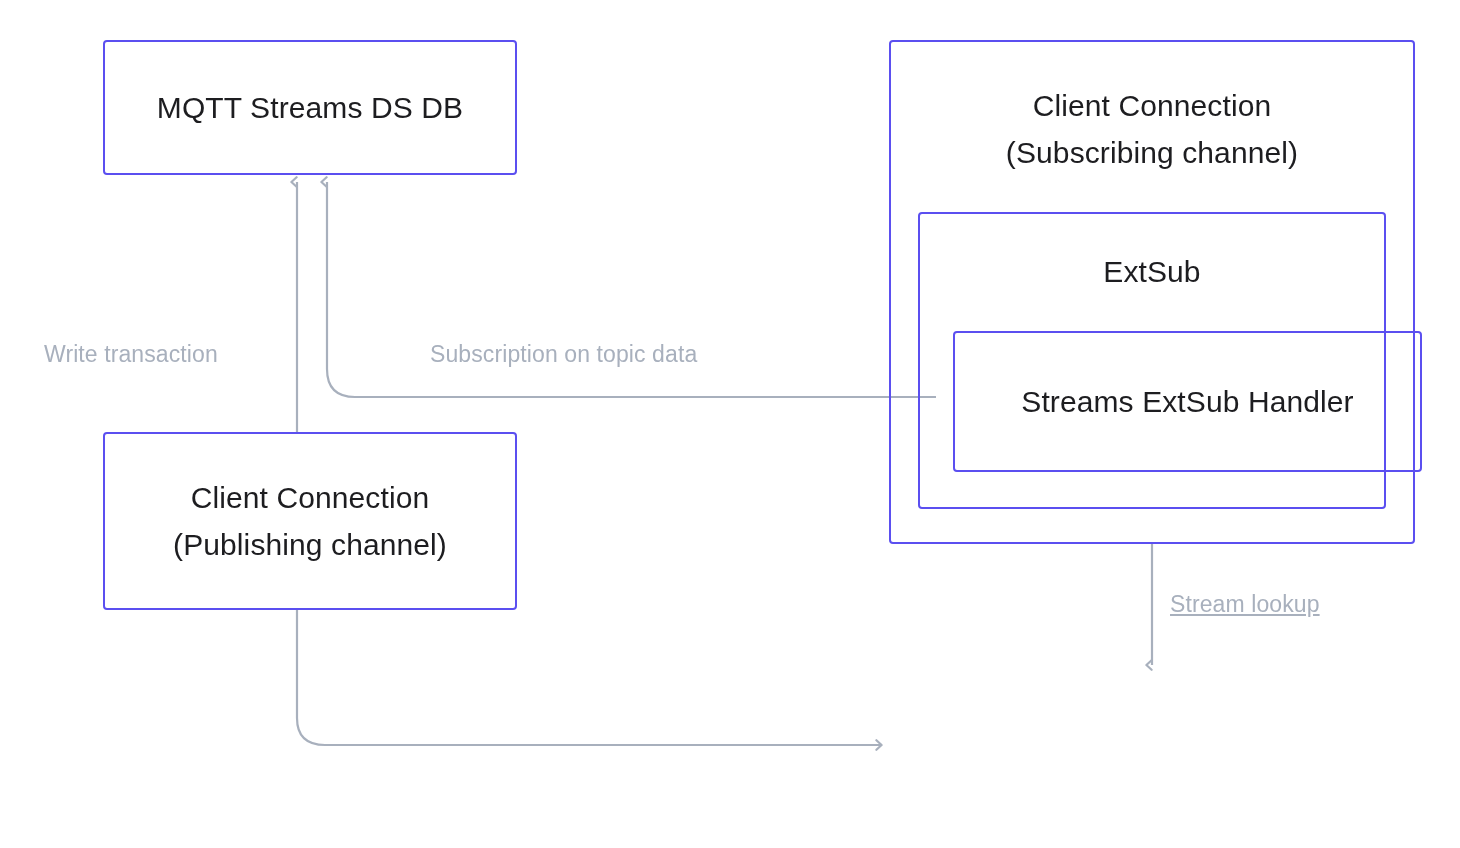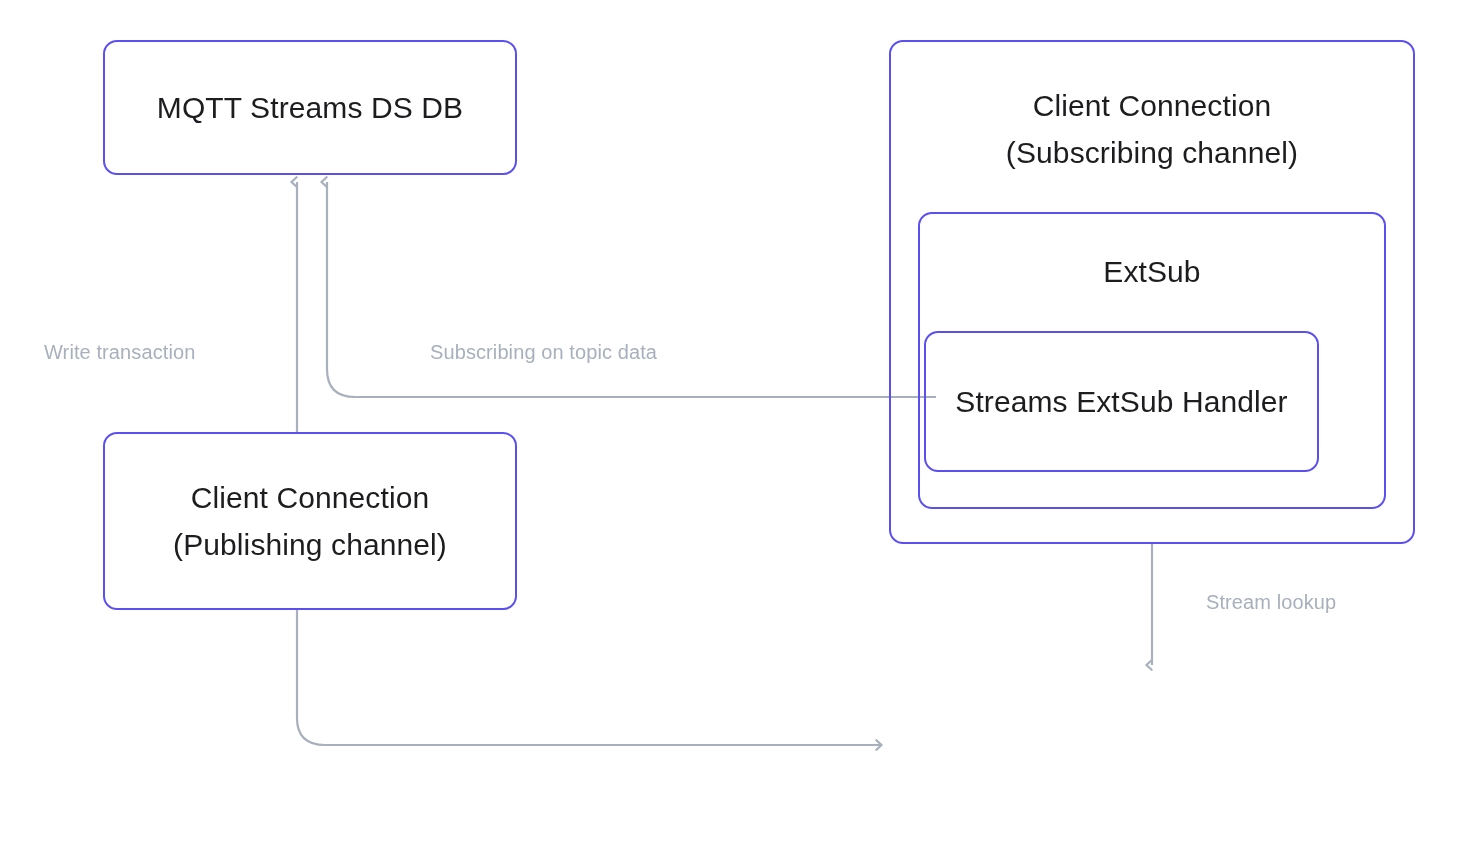--- a/index.html
+++ b/index.html
@@ -23,21 +23,21 @@
     left: 0;
     top: 0;
     width: 1460px;
     height: 848px;
     pointer-events: none;
   }
   .node {
     position: absolute;
     box-sizing: border-box;
     border: 2.5px solid #5b4ff0;
-    border-radius: 14px;
+    border-radius: 4px;
     background: transparent;
     display: flex;
     align-items: center;
     justify-content: center;
     text-align: center;
   }
   .node-label {
     color: #1d1d20;
     font-size: 30px;
     line-height: 1.58;
@@ -54,35 +54,35 @@
     margin-top: 40px;
   }
   .node.container.extsub > .node-label {
     margin-top: 34px;
   }
 
   
   #node-mqtt-db      { left: 103px;  top: 40px;  width: 414px; height: 135px; }
   #node-client-sub   { left: 889px;  top: 40px;  width: 526px; height: 504px; }
   #node-extsub       { left: 918px;  top: 212px; width: 468px; height: 297px; }
-  #node-extsub-handler { left: 924px; top: 331px; width: 395px; height: 141px; }
+  #node-extsub-handler { left: 953px; top: 331px; width: 469px; height: 141px; }
   #node-client-pub   { left: 103px;  top: 432px; width: 414px; height: 178px; }
   #node-registry     { left: 889px;  top: 672px; width: 526px; height: 133px; }
 
   .edge-label {
     position: absolute;
     color: #a8b0bd;
-    font-size: 20px;
+    font-size: 23px;
     font-family: "Liberation Sans", sans-serif;
     white-space: nowrap;
     letter-spacing: 0.1px;
   }
   #label-write-transaction { left: 44px;  top: 341px; }
   #label-subscription      { left: 430px; top: 341px; }
-  #label-stream-lookup     { left: 1206px; top: 591px; }
+  #label-stream-lookup     { left: 1170px; top: 591px; text-decoration: underline; }
   #label-fast-queue        { left: 389px; top: 701px; }
 </style>
 </head>
 <body>
 
 <div id="canvas">
 
   <svg id="edges" viewBox="0 0 1460 848" xmlns="http://www.w3.org/2000/svg">
     <defs>
       <marker id="arrowhead-up" markerWidth="12" markerHeight="12" refX="6" refY="9" orient="auto" markerUnits="userSpaceOnUse">
@@ -123,18 +123,18 @@
   </div>
 
   <div class="node" id="node-client-pub">
     <span class="node-label">Client Connection
 (Publishing channel)</span>
   </div>
 
 
   <div class="edge-label" id="label-write-transaction">Write transaction</div>
 
-  <div class="edge-label" id="label-subscription">Subscribing on topic data</div>
+  <div class="edge-label" id="label-subscription">Subscription on topic data</div>
 
   <div class="edge-label" id="label-stream-lookup">Stream lookup</div>
 
 
 </div>
 
 </body></html>

